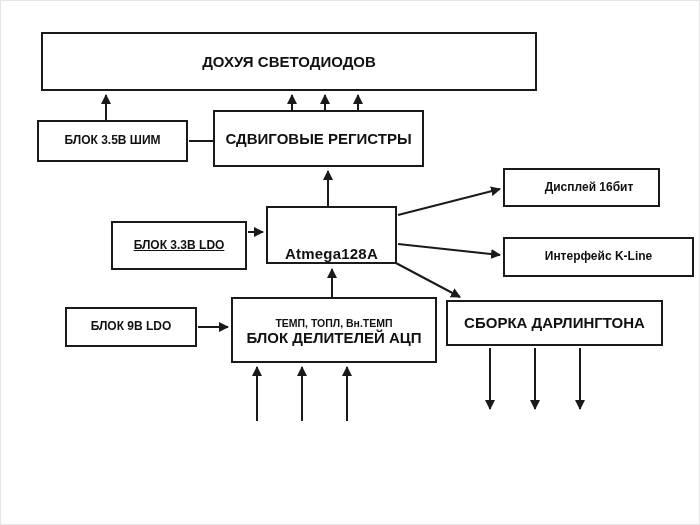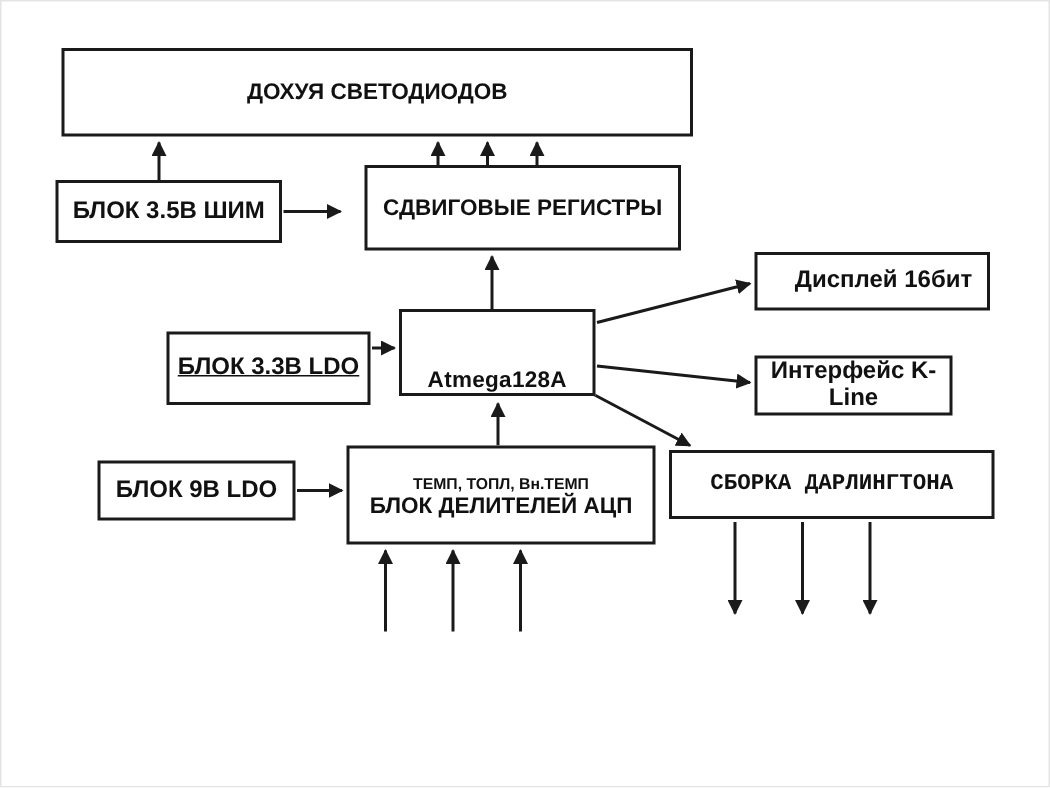--- a/index.html
+++ b/index.html
@@ -28,21 +28,21 @@
     display: flex;
     flex-direction: column;
     align-items: center;
     justify-content: center;
     text-align: center;
     font-weight: 700;
     line-height: 1.15;
   }
   .box .lbl { display: block; padding: 0 4px; }
   .fs15 { font-size: 15px; }
-  .fs14 { font-size: 16px; }
+  .fs14 { font-size: 12px; }
   .mcu-lbl { font-size: 15px; font-weight: 600; letter-spacing: 0.2px; }
   .sub { font-size: 10.5px; margin-top: 3px; }
 </style>
 </head>
 <body>
 
 <div class="canvas">
 
   <svg class="wires" viewBox="0 0 700 525" xmlns="http://www.w3.org/2000/svg">
     <defs>
@@ -65,54 +65,54 @@
       <line x1="197" y1="326" x2="227" y2="326" marker-end="url(#ah)"></line>
       <line x1="256" y1="420" x2="256" y2="366" marker-end="url(#ah)"></line>
       <line x1="301" y1="420" x2="301" y2="366" marker-end="url(#ah)"></line>
       <line x1="346" y1="420" x2="346" y2="366" marker-end="url(#ah)"></line>
       <line x1="489" y1="347" x2="489" y2="408" marker-end="url(#ah)"></line>
       <line x1="534" y1="347" x2="534" y2="408" marker-end="url(#ah)"></line>
       <line x1="579" y1="347" x2="579" y2="408" marker-end="url(#ah)"></line>
     </g>
   </svg>
 
-  <div class="box fs15" style="left:40px; top:31px; width:421px; height:59px;">
+  <div class="box fs15" style="left:40px; top:31px; width:496px; height:59px;">
     <span class="lbl">ДОХУЯ СВЕТОДИОДОВ</span>
   </div>
 
   <div class="box fs14" style="left:36px; top:119px; width:151px; height:42px;">
     <span class="lbl">БЛОК 3.5В ШИМ</span>
   </div>
 
-  <div class="box fs15" style="left:242px; top:109px; width:211px; height:57px;">
+  <div class="box fs15" style="left:212px; top:109px; width:211px; height:57px;">
     <span class="lbl">СДВИГОВЫЕ РЕГИСТРЫ</span>
   </div>
 
   <div class="box fs14" style="left:502px; top:167px; width:157px; height:39px;padding-left:15px;">
     <span class="lbl">Дисплей 16бит</span>
   </div>
 
   <div class="box fs14" style="left:110px; top:220px; width:136px; height:49px;text-decoration:underline;">
     <span class="lbl">БЛОК 3.3В LDO</span>
   </div>
 
   <div class="box" style="left:265px; top:205px; width:131px; height:58px;justify-content:flex-end;">
     <span class="lbl mcu-lbl">Atmega128A</span>
   </div>
 
-  <div class="box fs14" style="left:502px; top:236px; width:132px; height:40px;">
+  <div class="box fs14" style="left:502px; top:236px; width:191px; height:40px;">
     <span class="lbl">Интерфейс K-Line</span>
   </div>
 
   <div class="box fs14" style="left:64px; top:306px; width:132px; height:40px;">
     <span class="lbl">БЛОК 9В LDO</span>
   </div>
 
   <div class="box" style="left:230px; top:296px; width:206px; height:66px;">
     <span class="lbl sub">ТЕМП, ТОПЛ, Вн.ТЕМП</span>
     <span class="lbl fs15">БЛОК ДЕЛИТЕЛЕЙ АЦП</span>
   </div>
 
-  <div class="box fs15" style="left:445px; top:299px; width:217px; height:46px;font-family:Liberation Mono, monospace;">
+  <div class="box fs15" style="left:445px; top:299px; width:217px; height:46px;">
     <span class="lbl">СБОРКА ДАРЛИНГТОНА</span>
   </div>
 
 </div>
 
 </body></html>

